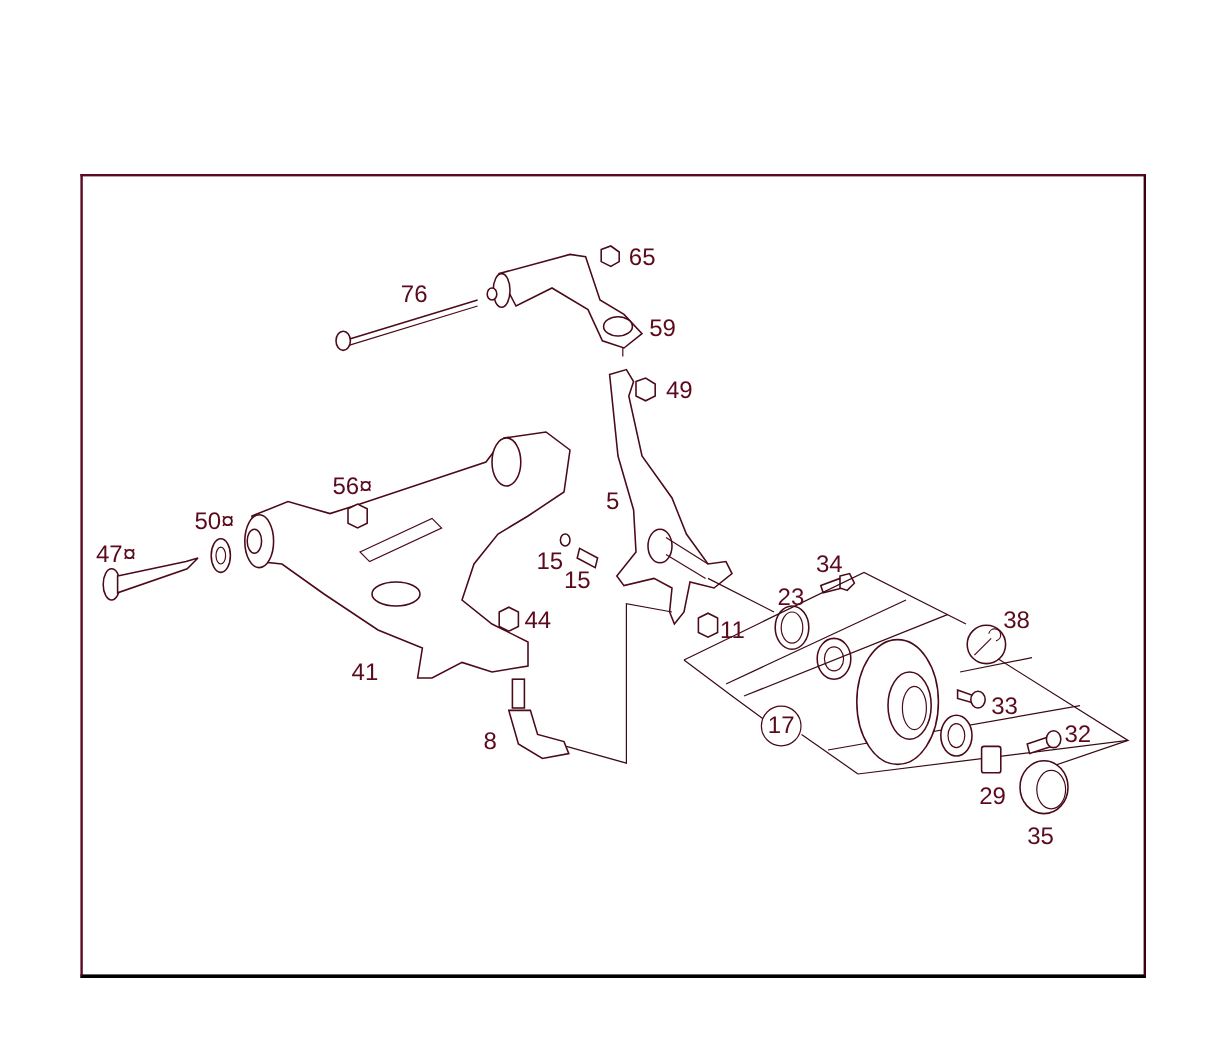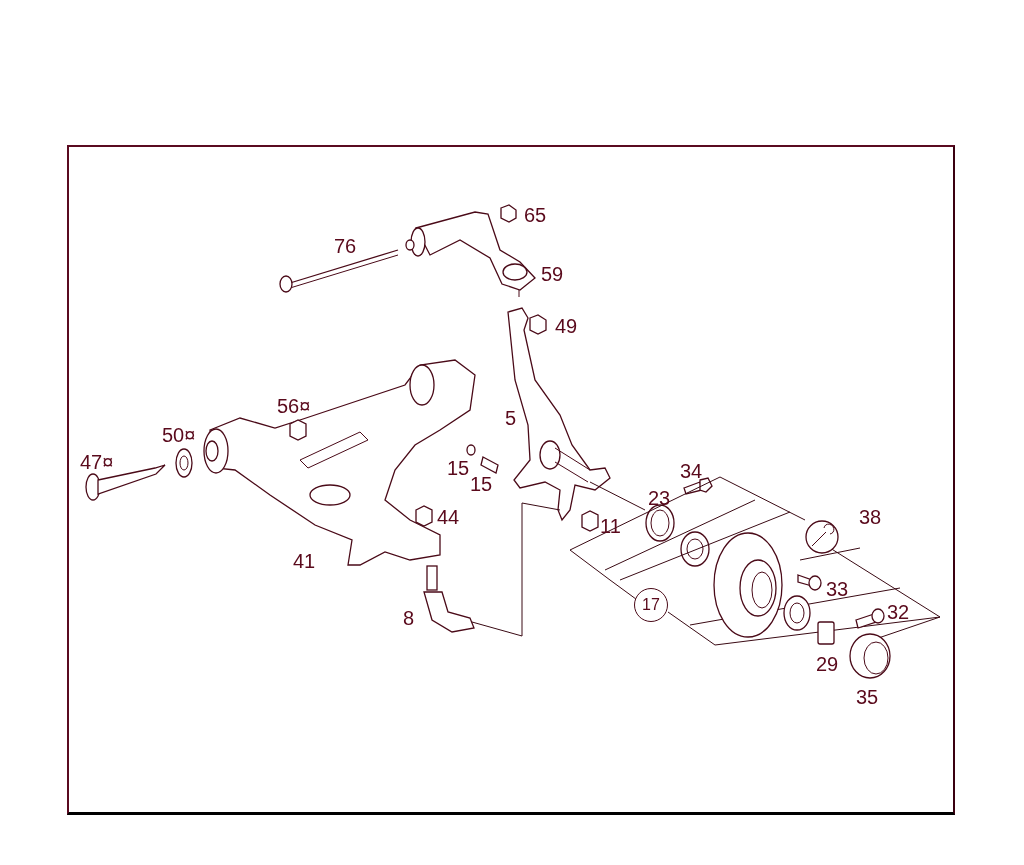--- a/index.html
+++ b/index.html
@@ -9,21 +9,21 @@
              border-top: 2px solid #5a0a20; border-left: 2px solid #5a0a20;
              border-right: 2px solid #3a0010; border-bottom: 3px solid #000;
              box-sizing: border-box; }
     svg#diagram { position: absolute; left: 0; top: 0; }
     .part { fill: #ffffff; stroke: #4a0a18; stroke-width: 1.3; }
     .thin { fill: none; stroke: #4a0a18; stroke-width: 1; }
     .leader { fill: none; stroke: #3a0a14; stroke-width: 1; }
     .lbl { position: absolute; font-size: 20px; color: #5a0a1c; line-height: 1; white-space: nowrap; }
     .circ { position: absolute; width: 34px; height: 34px; border: 1.3px solid #4a0a18; border-radius: 50%;
             background: #fff; display: flex; align-items: center; justify-content: center;
-            font-size: 16px; color: #5a0a1c; box-sizing: border-box; }
+            font-size: 20px; color: #5a0a1c; box-sizing: border-box; }
   </style>
 </head>
 <body>
 
 <div id="frame"></div>
 
 <svg id="diagram" width="1024" height="865">
 
   <g>
     <line class="part" x1="290" y1="283" x2="398" y2="250"></line>
@@ -172,19 +172,19 @@
     <div class="lbl" style="left: 80px; top: 452px;">47¤</div>
     <div class="lbl" style="left: 505px; top: 408px;">5</div>
     <div class="lbl" style="left: 447px; top: 458px;">15</div>
     <div class="lbl" style="left: 470px; top: 474px;">15</div>
     <div class="lbl" style="left: 437px; top: 507px;">44</div>
     <div class="lbl" style="left: 293px; top: 551px;">41</div>
     <div class="lbl" style="left: 403px; top: 608px;">8</div>
     <div class="lbl" style="left: 600px; top: 516px;">11</div>
     <div class="lbl" style="left: 648px; top: 488px;">23</div>
     <div class="lbl" style="left: 680px; top: 461px;">34</div>
-    <div class="lbl" style="left: 836px; top: 507px; margin-left: 23px;">38</div>
+    <div class="lbl" style="left: 836px; top: 507px;">38</div>
     <div class="lbl" style="left: 826px; top: 579px; text-align: center;">33</div>
     <div class="lbl" style="left: 887px; top: 602px;">32</div>
     <div class="lbl" style="left: 816px; top: 654px;">29</div>
     <div class="lbl" style="left: 856px; top: 687px;">35</div>
     <div class="circ" style="left: 634px; top: 588px;">17</div>
   </div>
 
 </body></html>

